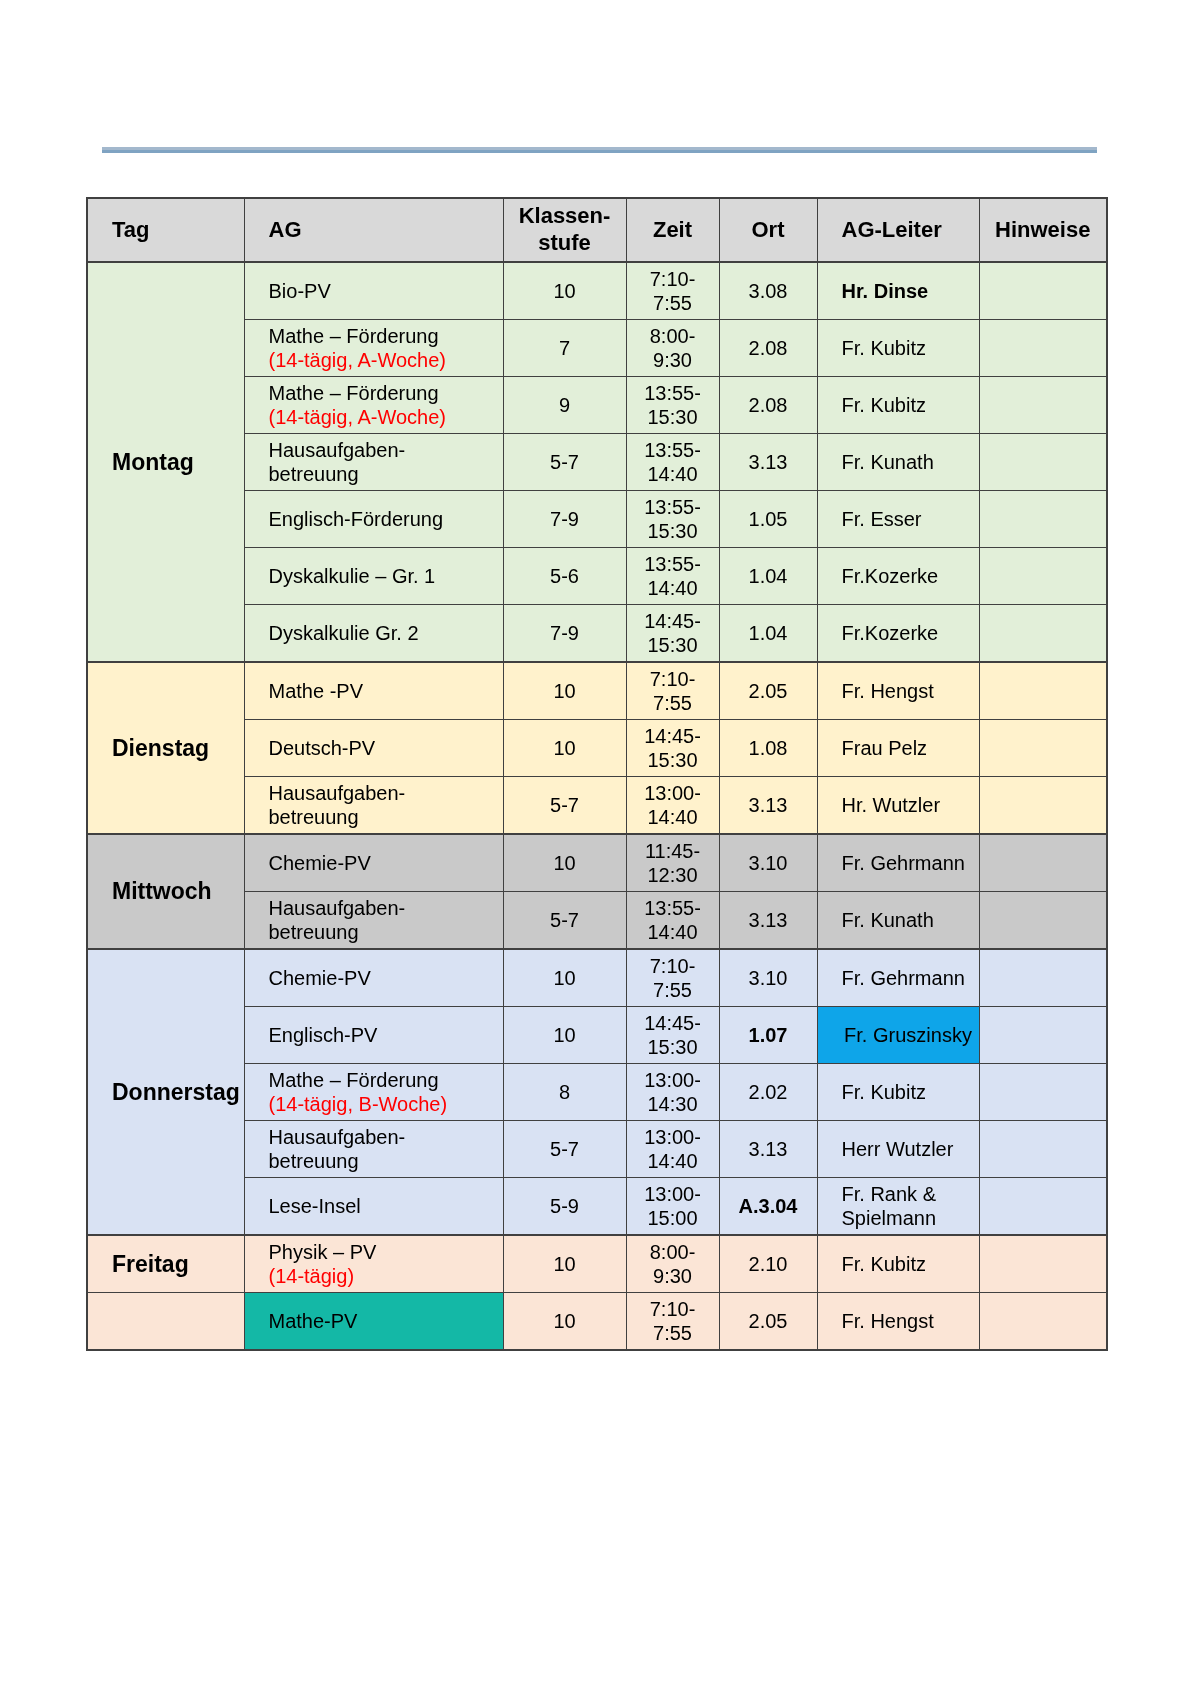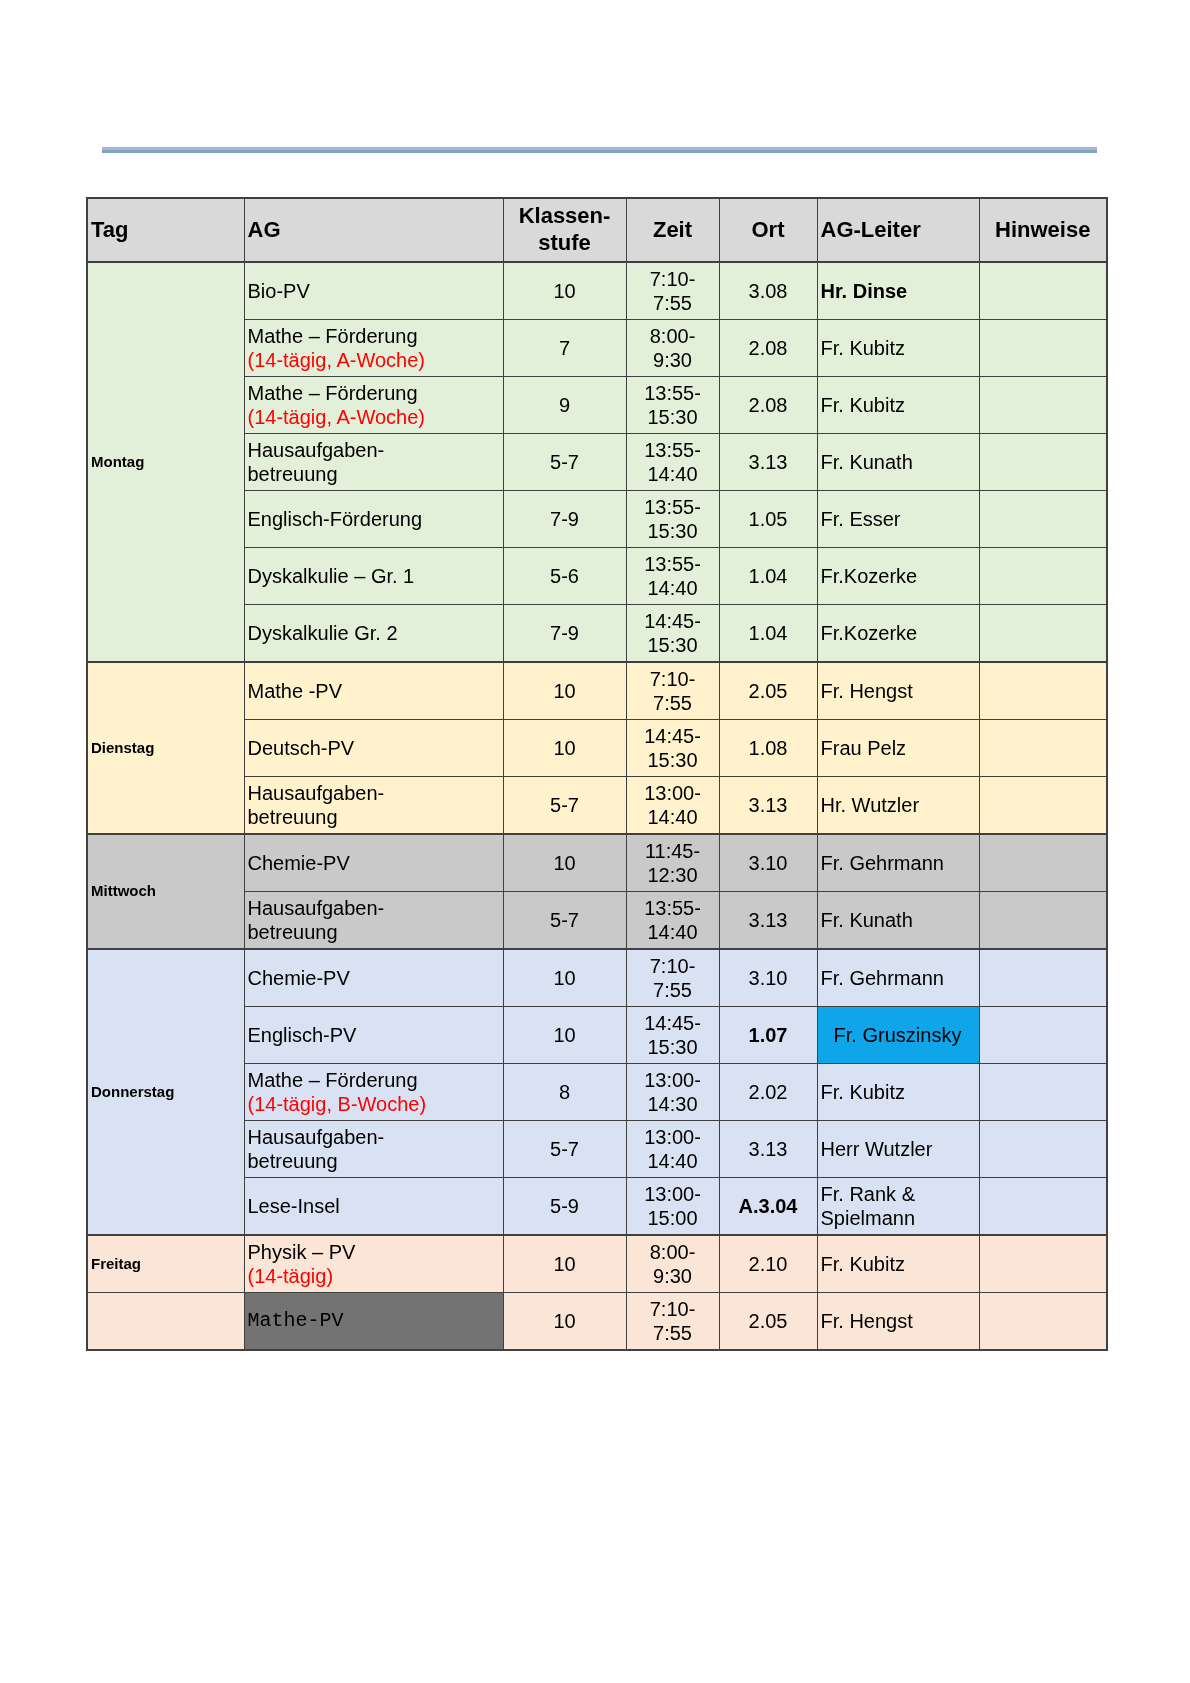--- a/index.html
+++ b/index.html
@@ -17,23 +17,23 @@
 
   
   table.schedule { margin:44px 0 0 86px; width:1020px; border-collapse:collapse;
                    table-layout:fixed; border:2px solid #404040; }
   th, td { border:1px solid #404040; vertical-align:middle;
            font-size:20px; line-height:1.22; color:#000; overflow:hidden; }
   thead th { background:#d9d9d9; font-weight:bold; font-size:22px; height:60px;
              white-space:pre-line; }
   tbody td { height:54px; }
   tr.group-start td { border-top:2px solid #404040; }
-  .l { text-align:left; padding-left:3px; padding-right:4px; }
+  .l { text-align:left; padding-left:24px; padding-right:4px; }
   .c { text-align:center; }
-  .day-cell { font-weight:bold; font-size:15px; }
+  .day-cell { font-weight:bold; font-size:23px; }
   .pre { white-space:pre-line; }
   .ag-text { display:block; white-space:pre-line; }
   .ag-note { display:block; white-space:pre-line; color:var(--note-color,#ff0000); }
 </style>
 </head>
 <body>
 
 <div class="page">
 
   <div class="title-block">
@@ -285,21 +285,21 @@
           </td>
           <td class="c" style="background-color: rgb(251, 229, 214);">10</td>
           <td class="c pre" style="background-color: rgb(251, 229, 214);">8:00-
 9:30</td>
           <td class="c" style="background-color: rgb(251, 229, 214);">2.10</td>
           <td class="l pre" style="background-color: rgb(251, 229, 214);">Fr. Kubitz</td>
           <td class="c" style="background-color: rgb(251, 229, 214);"></td>
         </tr>
         <tr>
           <td class="day-cell" style="background-color: rgb(251, 229, 214);"></td>
-          <td class="l" style="background-color: #737373; font-family: Liberation Mono, monospace;">
+          <td class="l" style="background-color: #14b8a6;">
             <span class="ag-text">Mathe-PV</span>
             <span class="ag-note"></span>
           </td>
           <td class="c" style="background-color: rgb(251, 229, 214);">10</td>
           <td class="c pre" style="background-color: rgb(251, 229, 214);">7:10-
 7:55</td>
           <td class="c" style="background-color: rgb(251, 229, 214);">2.05</td>
           <td class="l pre" style="background-color: rgb(251, 229, 214);">Fr. Hengst</td>
           <td class="c" style="background-color: rgb(251, 229, 214);"></td>
         </tr>

